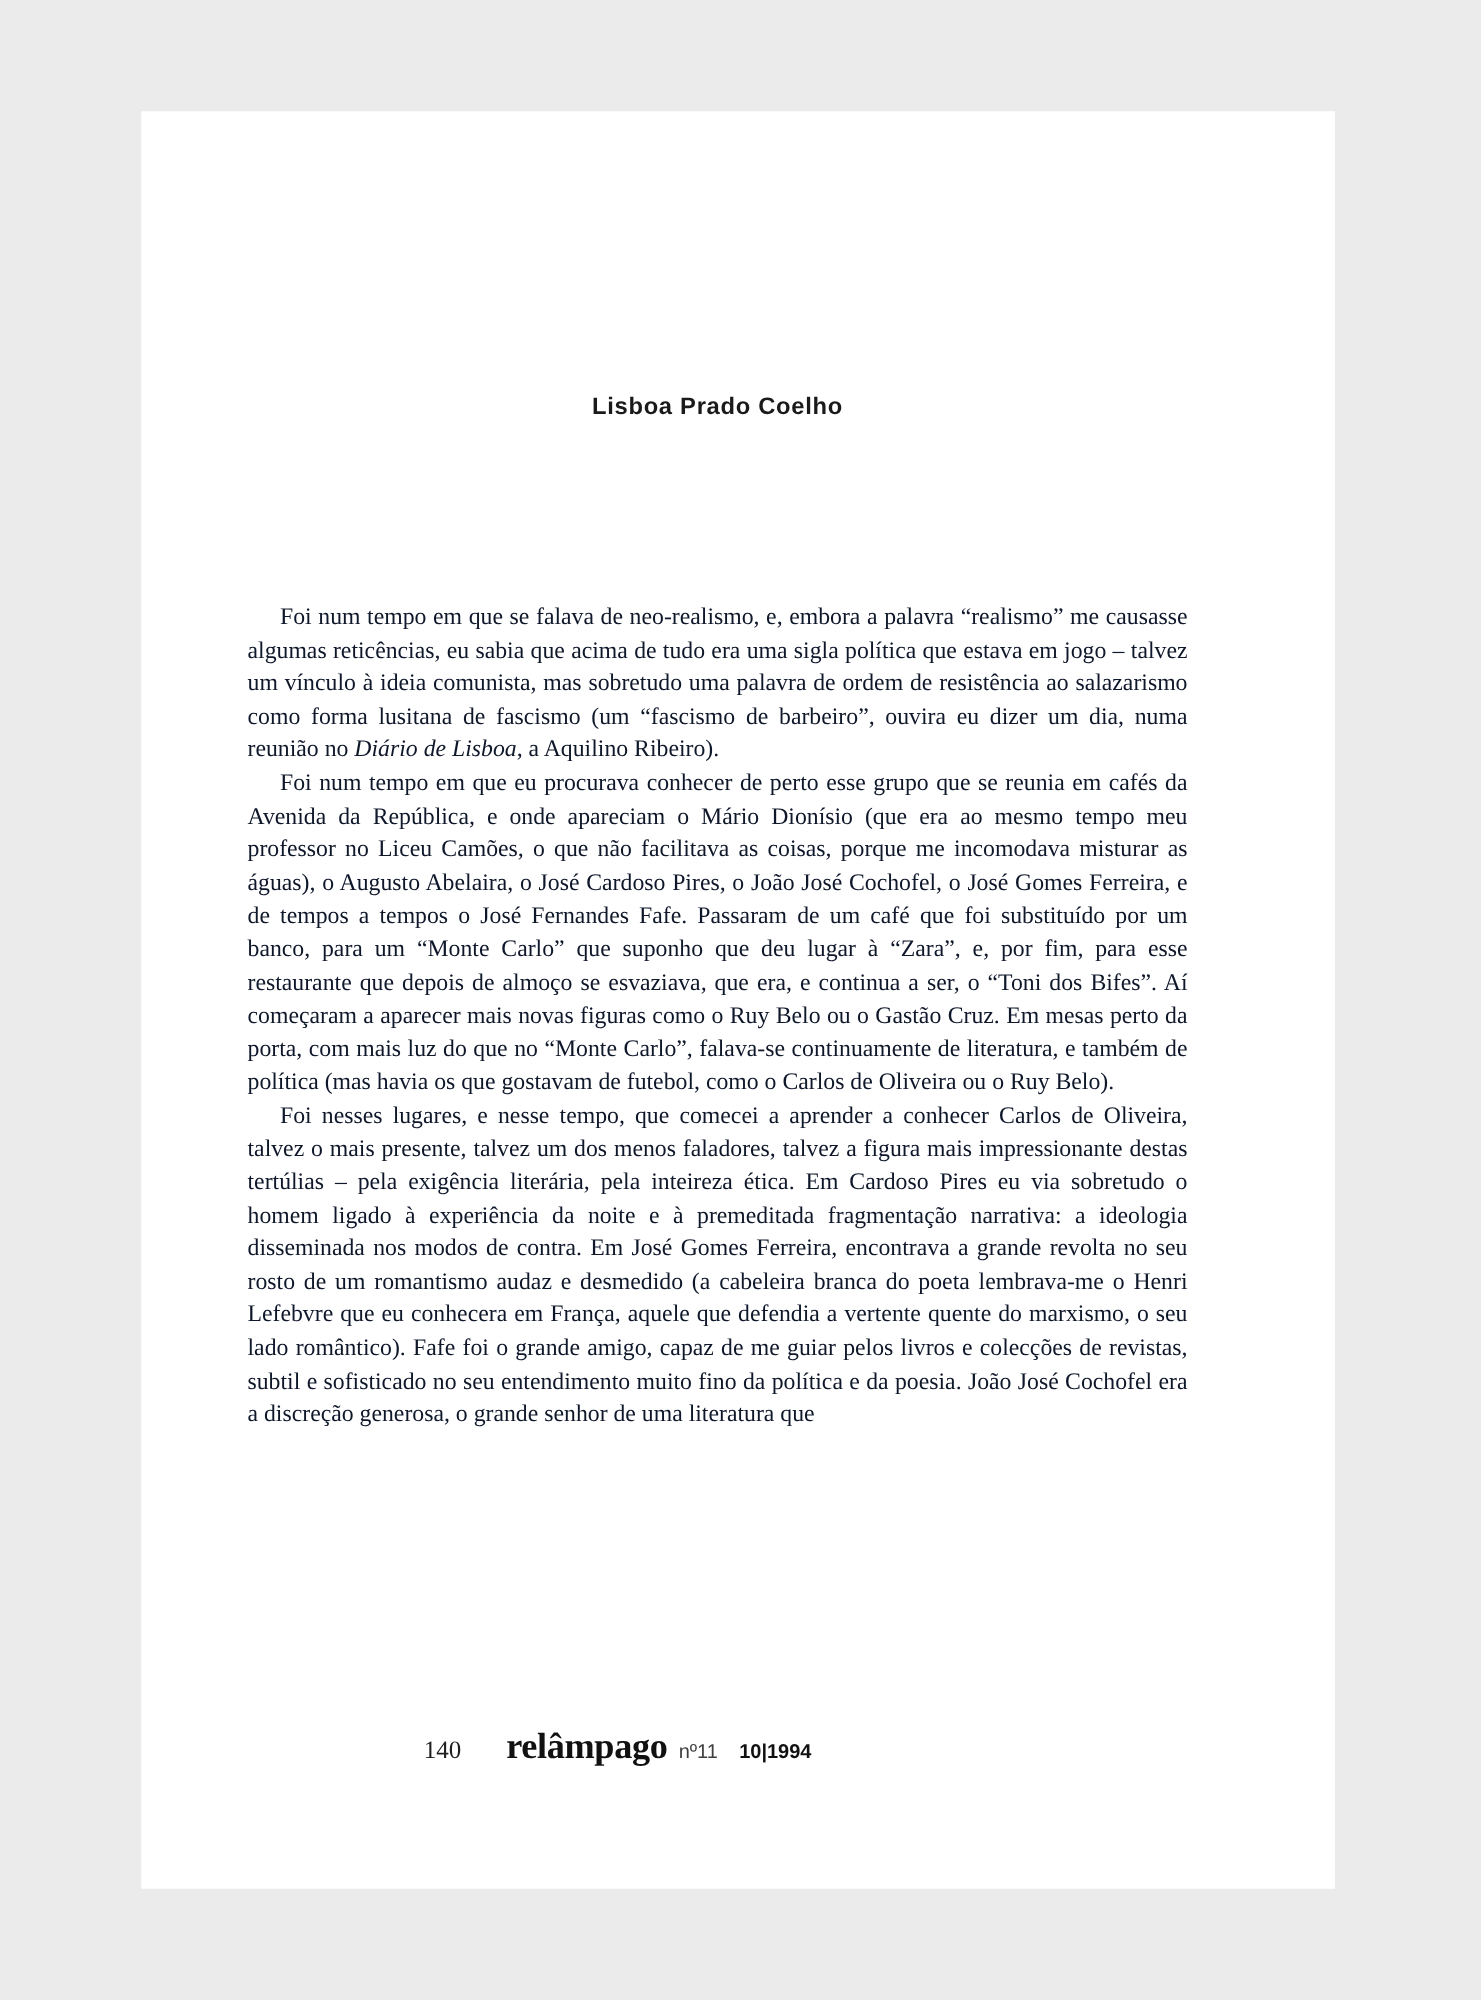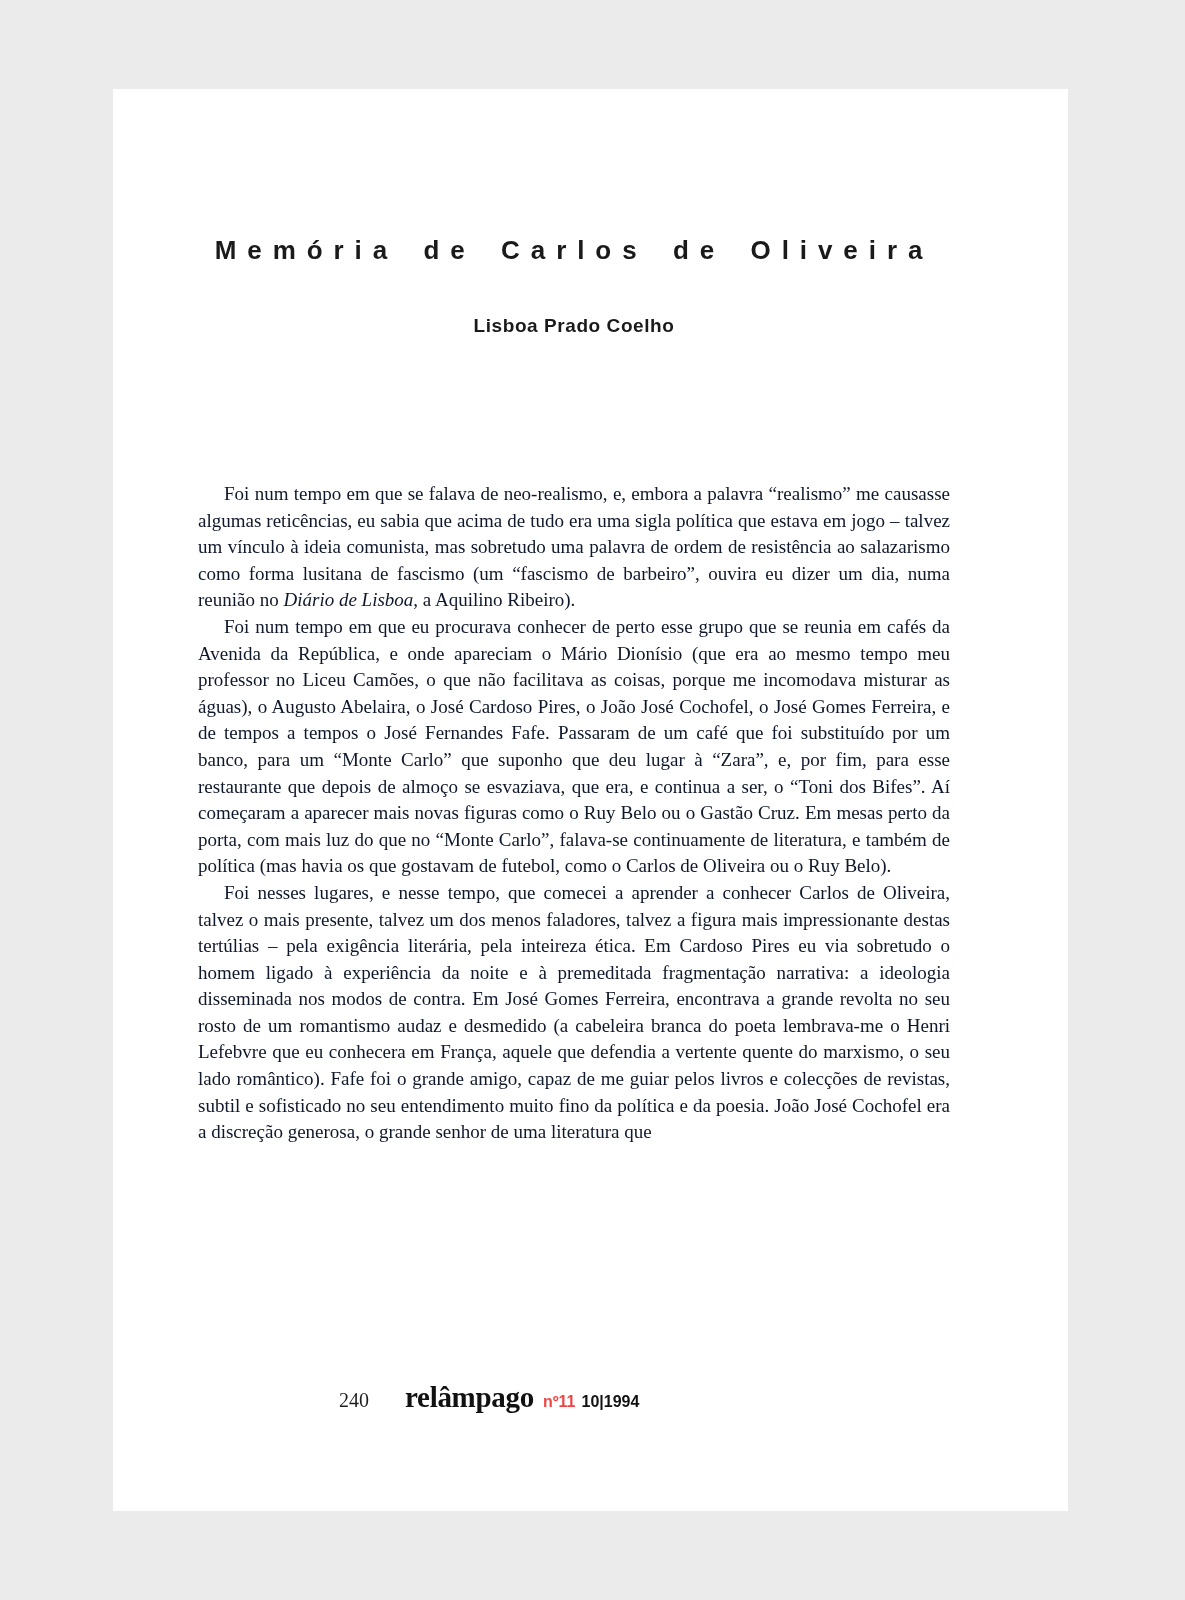--- a/index.html
+++ b/index.html
@@ -83,51 +83,48 @@
   }
   .journal-name {
     font-size: 29px;
     font-weight: 600;
     letter-spacing: -0.01em;
     color: #111111;
     margin-right: 9px;
   }
   .issue-number {
     font-family: "Liberation Sans", "DejaVu Sans", sans-serif;
-    font-weight: 700;
+    font-weight: 400;
     font-size: 16px;
-    color: #ef4444;
-    margin-right: 6px;
+    color: #404040;
+    margin-right: 17px;
   }
   .issue-date {
     font-family: "Liberation Sans", "DejaVu Sans", sans-serif;
     font-weight: 700;
     font-size: 16px;
     color: #111111;
   }
 </style>
 </head>
 <body>
 
 <div class="page">
 
-  <div class="title-block">
-    <span class="article-title">Memória de Carlos de Oliveira</span>
-  </div>
 
   <div class="author-block">
     <span class="article-author">Lisboa Prado Coelho</span>
   </div>
 
   <div class="body-text">
     <p><span>Foi num tempo em que se falava de neo-realismo, e, embora a palavra “realismo” me causasse algumas reticências, eu sabia que acima de tudo era uma sigla política que estava em jogo – talvez um vínculo à ideia comunista, mas sobretudo uma palavra de ordem de resistência ao salazarismo como forma lusitana de fascismo (um “fascismo de barbeiro”, ouvira eu dizer um dia, numa reunião no </span><span class="italic">Diário de Lisboa</span><span>, a Aquilino Ribeiro).</span></p>
     <p>Foi num tempo em que eu procurava conhecer de perto esse grupo que se reunia em cafés da Avenida da República, e onde apareciam o Mário Dionísio (que era ao mesmo tempo meu professor no Liceu Camões, o que não facilitava as coisas, porque me incomodava misturar as águas), o Augusto Abelaira, o José Cardoso Pires, o João José Cochofel, o José Gomes Ferreira, e de tempos a tempos o José Fernandes Fafe. Passaram de um café que foi substituído por um banco, para um “Monte Carlo” que suponho que deu lugar à “Zara”, e, por fim, para esse restaurante que depois de almoço se esvaziava, que era, e continua a ser, o “Toni dos Bifes”. Aí começaram a aparecer mais novas figuras como o Ruy Belo ou o Gastão Cruz. Em mesas perto da porta, com mais luz do que no “Monte Carlo”, falava-se continuamente de literatura, e também de política (mas havia os que gostavam de futebol, como o Carlos de Oliveira ou o Ruy Belo).</p>
     <p>Foi nesses lugares, e nesse tempo, que comecei a aprender a conhecer Carlos de Oliveira, talvez o mais presente, talvez um dos menos faladores, talvez a figura mais impressionante destas tertúlias – pela exigência literária, pela inteireza ética. Em Cardoso Pires eu via sobretudo o homem ligado à experiência da noite e à premeditada fragmentação narrativa: a ideologia disseminada nos modos de contra. Em José Gomes Ferreira, encontrava a grande revolta no seu rosto de um romantismo audaz e desmedido (a cabeleira branca do poeta lembrava-me o Henri Lefebvre que eu conhecera em França, aquele que defendia a vertente quente do marxismo, o seu lado romântico). Fafe foi o grande amigo, capaz de me guiar pelos livros e colecções de revistas, subtil e sofisticado no seu entendimento muito fino da política e da poesia. João José Cochofel era a discreção generosa, o grande senhor de uma literatura que</p>
   </div>
 
   <div class="footer">
-    <span class="page-number">240</span>
+    <span class="page-number">140</span>
     <span class="journal-name">relâmpago</span>
     <span class="issue-number">nº11</span>
     <span class="issue-date">10|1994</span>
   </div>
 
 </div>
 
 </body></html>

